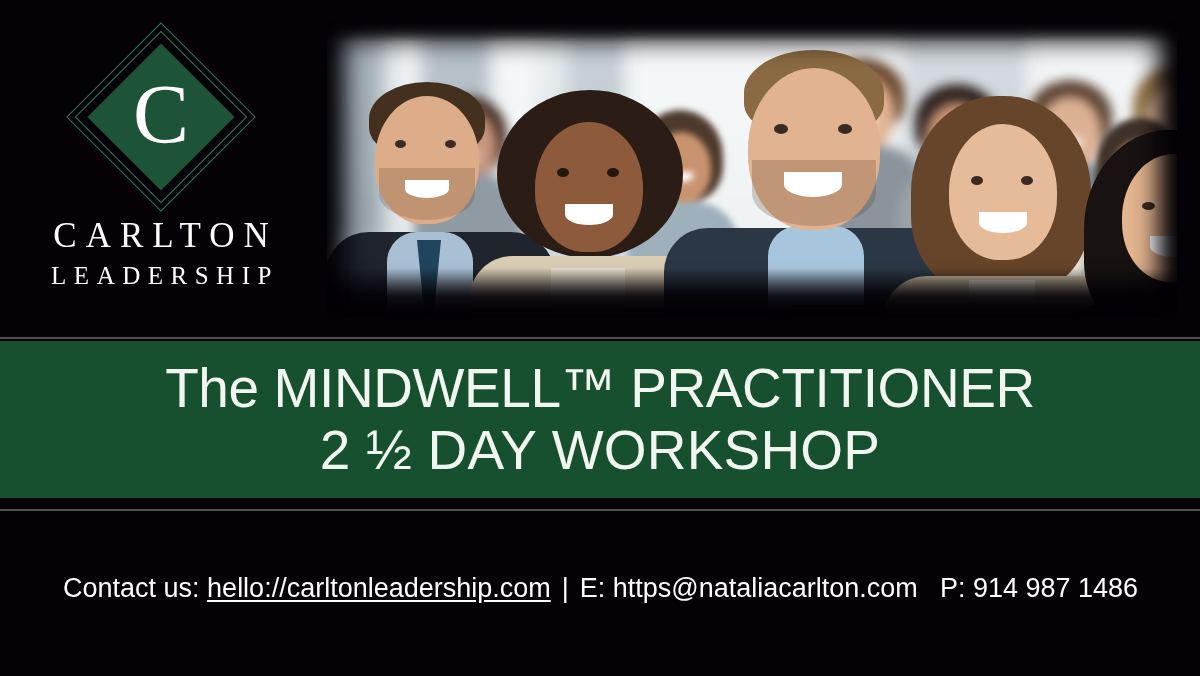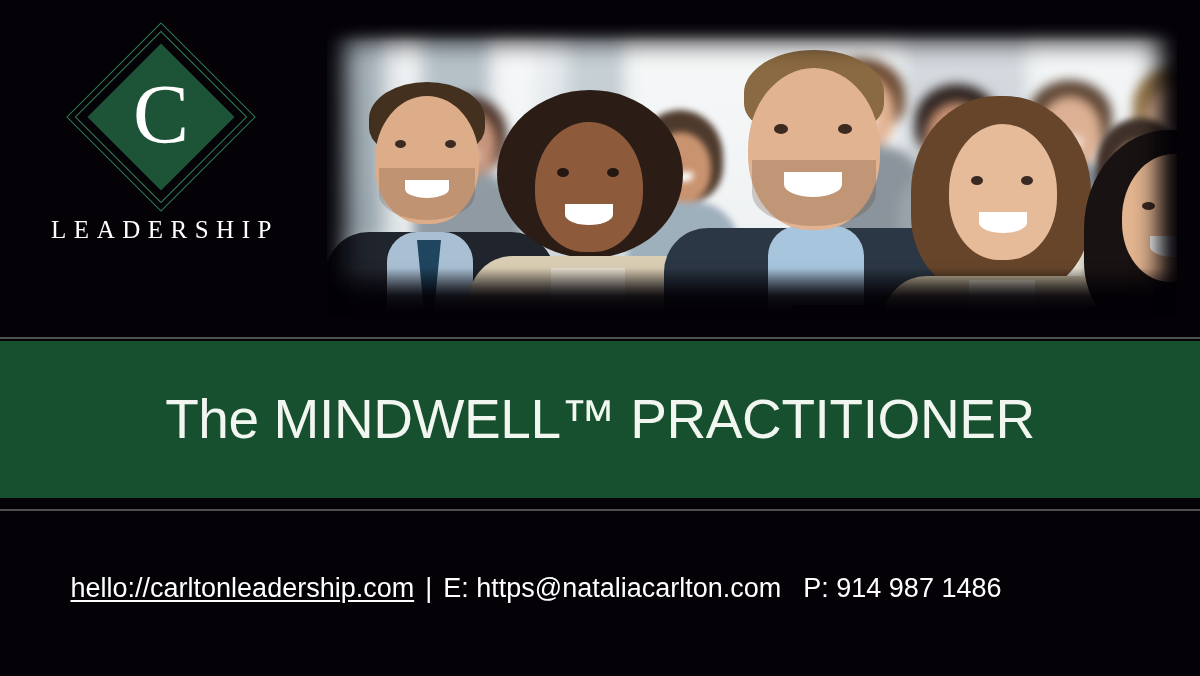--- a/index.html
+++ b/index.html
@@ -256,20 +256,21 @@
 
   <div class="top-section">
 
     <div class="logo-block">
       <div class="logo-mark">
         <div class="dia dia-outer2"></div>
         <div class="dia dia-outer1"></div>
         <div class="dia dia-fill"></div>
         <div class="logo-letter">C</div>
       </div>
+      <div class="logo-name">CARLTON</div>
       <div class="logo-sub">LEADERSHIP</div>
     </div>
 
     <div class="photo-wrap">
       <div class="photo">
 
         <div class="bg-dark" style="left:-20px; top:-10px;  width:90px;  height:230px; background:rgba(90,110,125,0.45);"></div>
         <div class="bg-band" style="left:55px;  top:-10px;  width:40px;  height:250px;"></div>
         <div class="bg-dark" style="left:95px;  top:-10px;  width:70px;  height:240px; background:rgba(105,125,140,0.40);"></div>
         <div class="bg-band" style="left:165px; top:-10px;  width:44px;  height:250px;"></div>
@@ -391,26 +392,28 @@
         <div class="photo-fade-b"></div>
         <div class="photo-vignette"></div>
       </div>
     </div>
   </div>
 
   <div class="rule top-rule"></div>
 
   <div class="banner">
     <div class="banner-line l1">The MINDWELL™ PRACTITIONER</div>
+    <div class="banner-line l2">2 ½ DAY WORKSHOP</div>
   </div>
 
   <div class="rule bottom-rule"></div>
 
   <div class="contact">
     <div class="contact-row">
+      <span>Contact us:</span>
       <span>&nbsp;</span>
       <span class="url">hello://carltonleadership.com</span>
       <span class="sep">|</span>
       <span>E: https@nataliacarlton.com</span>
       <span class="phone">P: 914 987 1486</span>
     </div>
   </div>
 
 </div>
 

